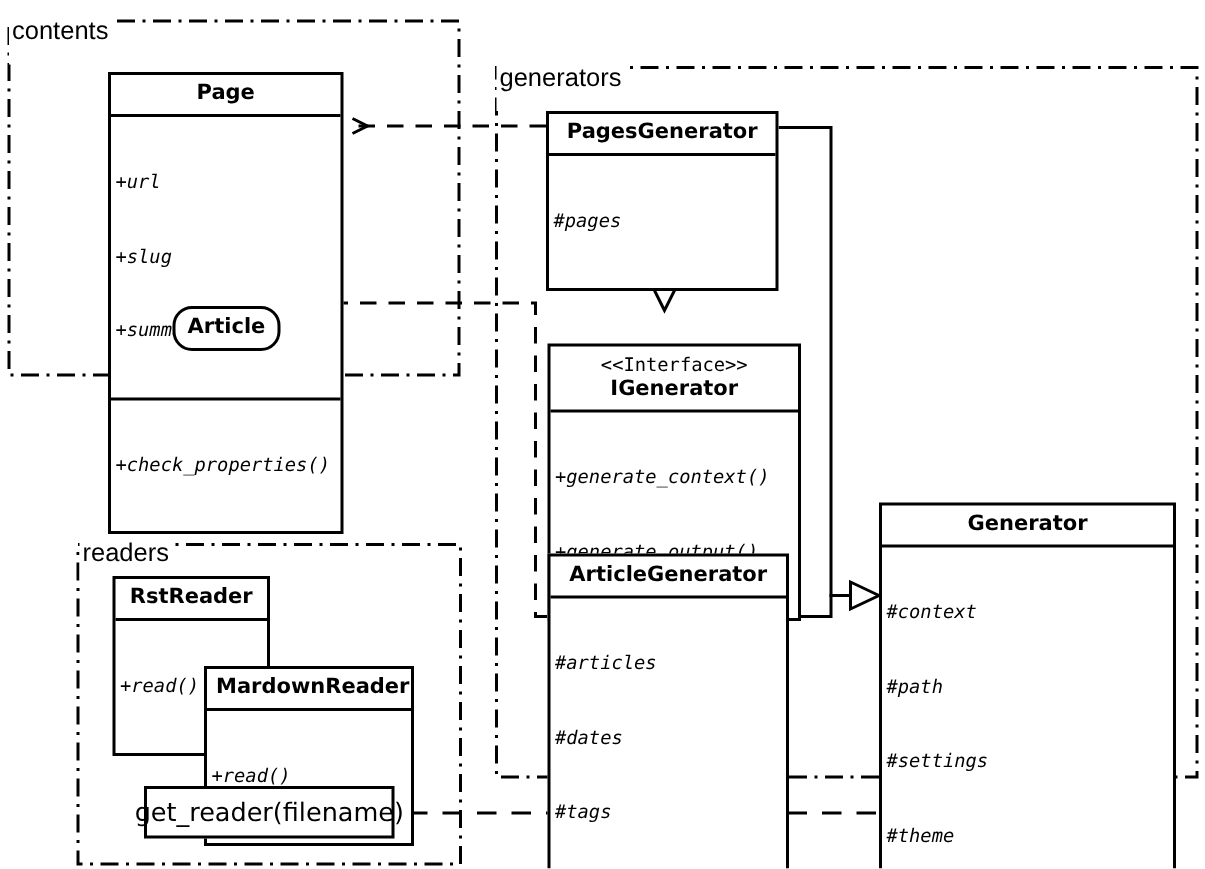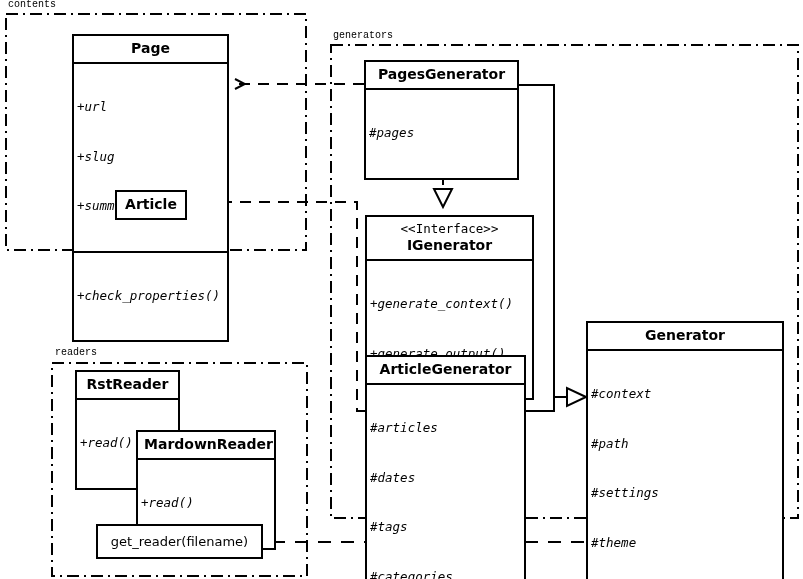--- a/index.html
+++ b/index.html
@@ -23,20 +23,21 @@
     height: 579px;
     pointer-events: none;
   }
   
   .uml-class {
     position: absolute;
     box-sizing: border-box;
     border: 2px solid #000000;
     background: #ffffff;
     z-index: 5;
+    margin-top: 14px;
   }
   .uml-name {
     box-sizing: border-box;
     text-align: center;
     font-weight: bold;
     font-size: 14px;
     font-family: "DejaVu Sans", sans-serif;
     padding: 4px 6px 5px 6px;
     line-height: 17px;
     color: #000;
@@ -63,32 +64,32 @@
   
   .plain-box {
     position: absolute;
     box-sizing: border-box;
     border: 2px solid #000000;
     background: #ffffff;
     display: flex;
     align-items: center;
     justify-content: center;
     font-family: "DejaVu Sans", sans-serif;
-    font-size: 13px;
+    font-size: 17px;
     color: #000;
     z-index: 5;
   }
   
   .pkg-label {
     position: absolute;
-    font-family: Liberation Mono, monospace;
-    font-size: 10px;
-    color: #000;
-    background: #ffffff;
-    padding: 0 2px;
+    font-family: Liberation Sans, sans-serif;
+    font-size: 17px;
+    color: #000;
+    background: #ffffff;
+    padding: 12px 2px;
     z-index: 4;
   }
 </style>
 </head>
 <body>
 
 <div id="canvas">
 
   <svg class="layer" viewBox="0 0 803 579">
     <defs>
@@ -163,21 +164,21 @@
     <div class="uml-compartment">
       <div>+url</div>
       <div>+slug</div>
       <div>+summary</div>
     </div>
     <div class="uml-compartment">
       <div>+check_properties()</div>
     </div>
   </div>
 
-  <div class="uml-class" style="left:115px; top:190px; width:72px;">
+  <div class="uml-class" style="left:115px; top:190px; width:72px;border-radius:13px;">
     <div class="uml-name">Article</div>
   </div>
 
   <div class="uml-class" style="left:364px; top:60px; width:155px;">
     <div class="uml-name">PagesGenerator</div>
     <div class="uml-compartment">
       <div>#pages</div>
     </div>
   </div>
 

